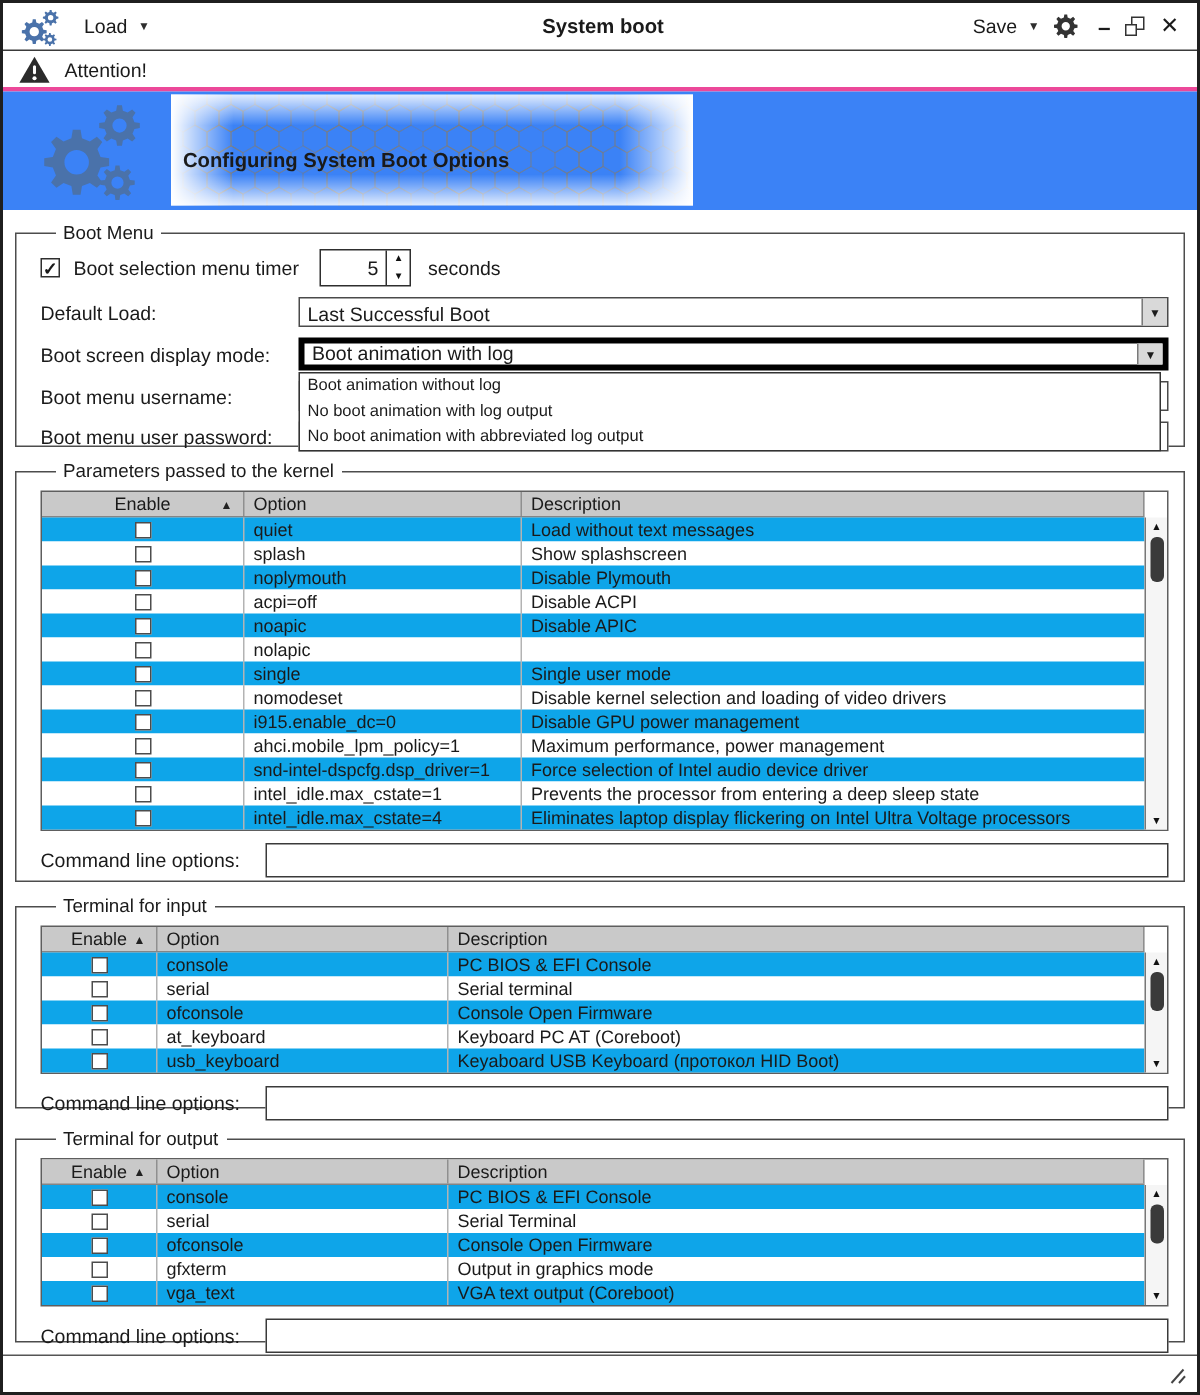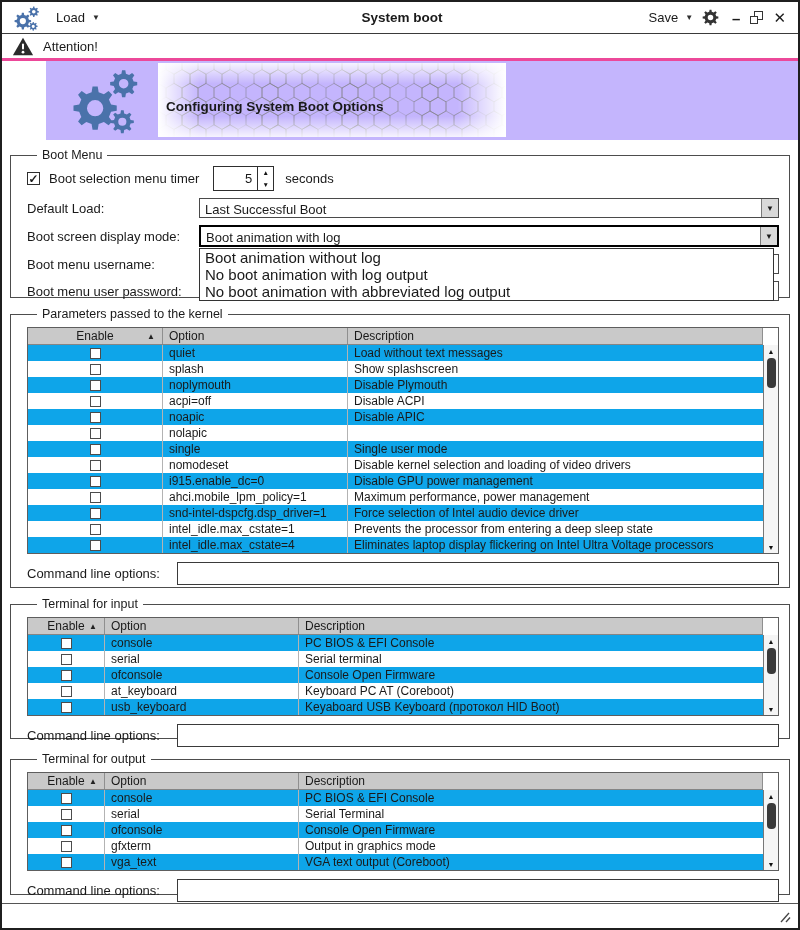--- a/index.html
+++ b/index.html
@@ -22,21 +22,21 @@
   .maxbtn { position:relative; width:13px; height:13px; }
   .maxbtn .sq1 { position:absolute; right:0; top:0; width:9px; height:9px; border:1.5px solid #333; }
   .maxbtn .sq2 { position:absolute; left:0; bottom:0; width:8px; height:8px; border:1.5px solid #333; background:#fff; }
   .closebtn { font-size:15px; line-height:13px; }
 
   
   .banner { height:27px; display:flex; align-items:center; gap:9px; padding:0 10px;
     border-bottom:3px solid #ec4899; font-size:13px; }
 
   
-  .hero { height:79px; position:relative; background:#c4b5fd;margin-left:44px; }
+  .hero { height:79px; position:relative; background:#3b82f6; }
   .hero-hex { position:absolute; left:112px; top:2px; width:348px; height:74px; }
   .hero-fade { position:absolute; left:112px; top:2px; width:348px; height:74px;
     background:
       linear-gradient(90deg,#fff 0%, rgba(255,255,255,0) 12%, rgba(255,255,255,0) 86%, #fff 100%),
       linear-gradient(180deg, rgba(255,255,255,.85) 0%, rgba(255,255,255,0) 28%, rgba(255,255,255,0) 72%, rgba(255,255,255,.85) 100%); }
   .hero-logo { position:absolute; left:16px; top:5px; width:88px; height:68px; }
   .hero-title { position:absolute; left:120px; top:38px; font-weight:bold; font-size:13.5px; }
 
   
   fieldset { margin:0 8px; border:1px solid #4d4d4d; padding:2px 10px 6px 16px;
@@ -54,29 +54,29 @@
   .cb { width:13px; height:13px; border:1.6px solid #2e2e2e; background:#fff; display:inline-flex;
     align-items:center; justify-content:center; font-size:12px; font-weight:bold; line-height:1; flex:0 0 auto; }
   .timer-lbl { margin-left:9px; }
   .spinner { margin-left:14px; width:61px; height:25px; border:1.6px solid #2e2e2e; display:flex; }
   .spin-val { flex:1; text-align:right; padding:4px 5px 0 0; font-size:13px; }
   .spin-btns { width:16px; border-left:1.6px solid #2e2e2e; display:flex; flex-direction:column; }
   .spin-btns span { flex:1; display:flex; align-items:center; justify-content:center; font-size:6.5px; color:#111; }
   .unit { margin-left:11px; }
   .combo { flex:1; height:20px; border:1px solid #4a4a4a; background:#fff; display:flex;
     align-items:flex-end; padding-left:5px; font-size:13px; }
-  .combo.focused { border:2px solid #000000; height:22px; }
+  .combo.focused { border:4px solid #000000; height:22px; }
   .combo-btn { margin-left:auto; align-self:stretch; width:17px; background:#d9d9d9;
     border-left:1px solid #7a7a7a; display:flex; align-items:center; justify-content:center;
     font-size:8px; color:#1c1c1c; }
   .txtinput { flex:1; height:20px; border:1px solid #4a4a4a; background:#fff;
     font-family:inherit; font-size:13px; padding:0 4px; }
   .ddl { position:absolute; left:172px; right:5px; top:100%; margin-top:1px; background:#fff;
     border:1px solid #333; z-index:9; }
-  .ddl-item { height:17px; line-height:17px; padding-left:5px; font-size:15px; white-space:nowrap; overflow:hidden; }
+  .ddl-item { height:17px; line-height:17px; padding-left:5px; font-size:11px; white-space:nowrap; overflow:hidden; }
 
   
   .table { margin-top:4px; border:1px solid #5e5e5e; position:relative; padding-right:15px; background:#fff; }
   .thead { display:grid; height:17px; background:#c9c9c9; border-bottom:1px solid #858585;
     font-size:12px; align-items:stretch; }
   .t1 .thead, .t1 .trow { grid-template-columns:135px 185px 1fr; }
   .t2 .thead, .t2 .trow { grid-template-columns:77px 194px 1fr; }
   .th { display:flex; align-items:center; padding-left:6px; border-right:1px solid #8f8f8f; }
   .th.c-en { justify-content:center; position:relative; padding-left:0; }
   .sort { position:absolute; right:7px; font-size:8px; color:#222; }

